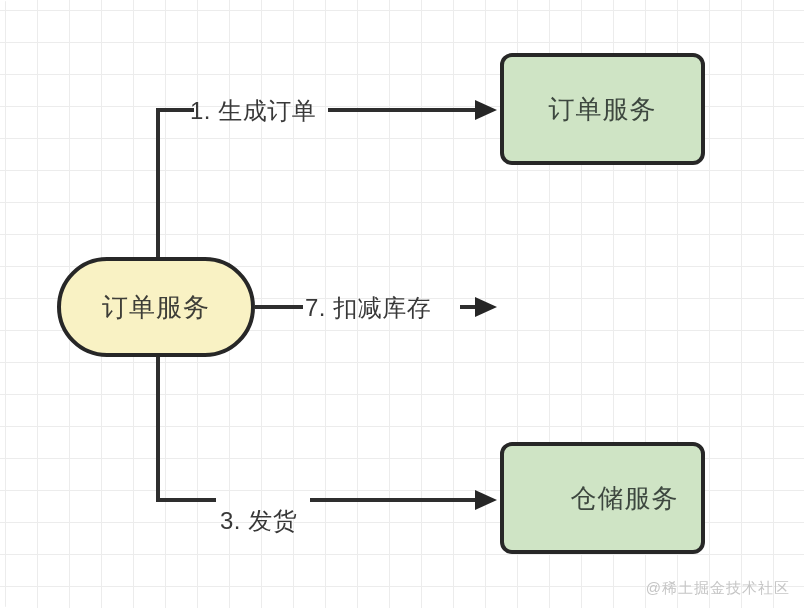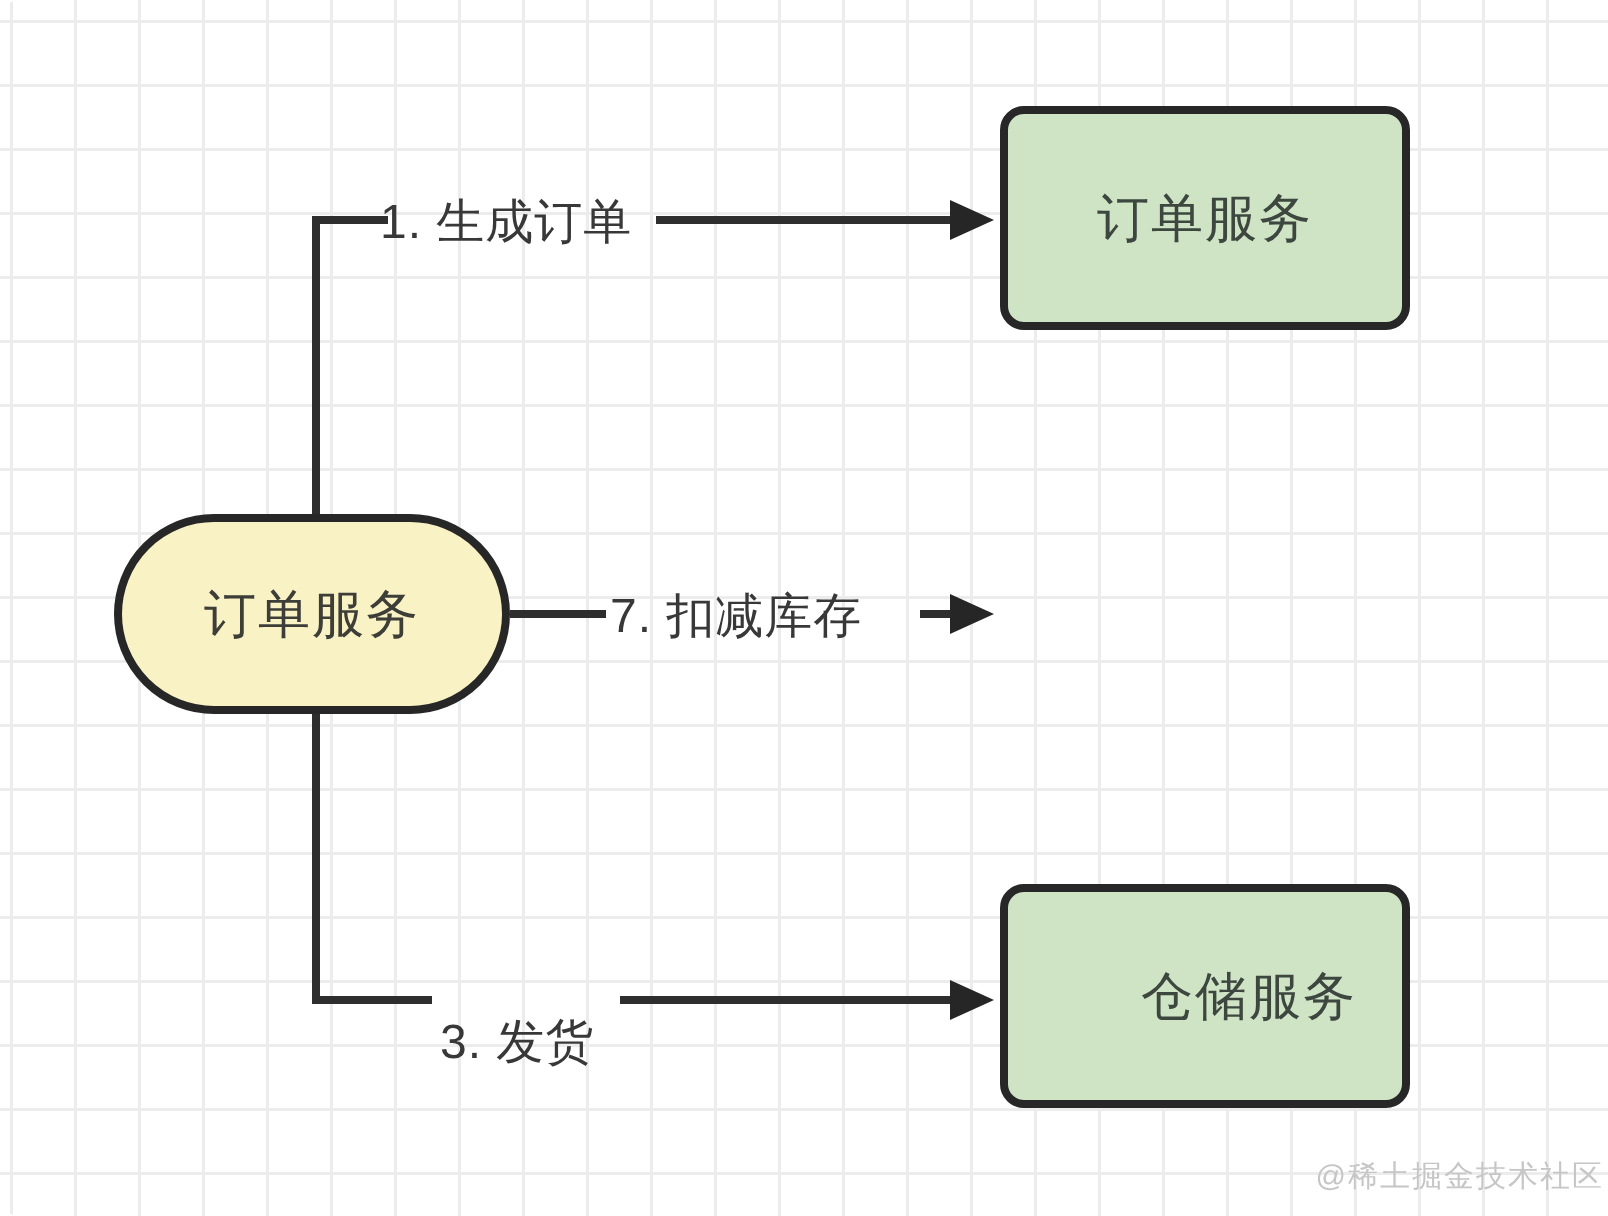--- a/index.html
+++ b/index.html
@@ -91,21 +91,21 @@
     white-space: nowrap;
     letter-spacing: 0.5px;
   }
   .label-1 { left: 190px; top: 95px;  }
   .label-2 { left: 305px; top: 292px; }
   .label-3 { left: 220px; top: 505px; }
 
   
   .watermark {
     position: absolute;
-    right: 2px;
+    right: 14px;
     bottom: 10px;
     font-size: 15px;
     color: #c6c6c6;
     letter-spacing: 1px;
   }
 </style>
 </head>
 <body>
 
 <div class="canvas">

